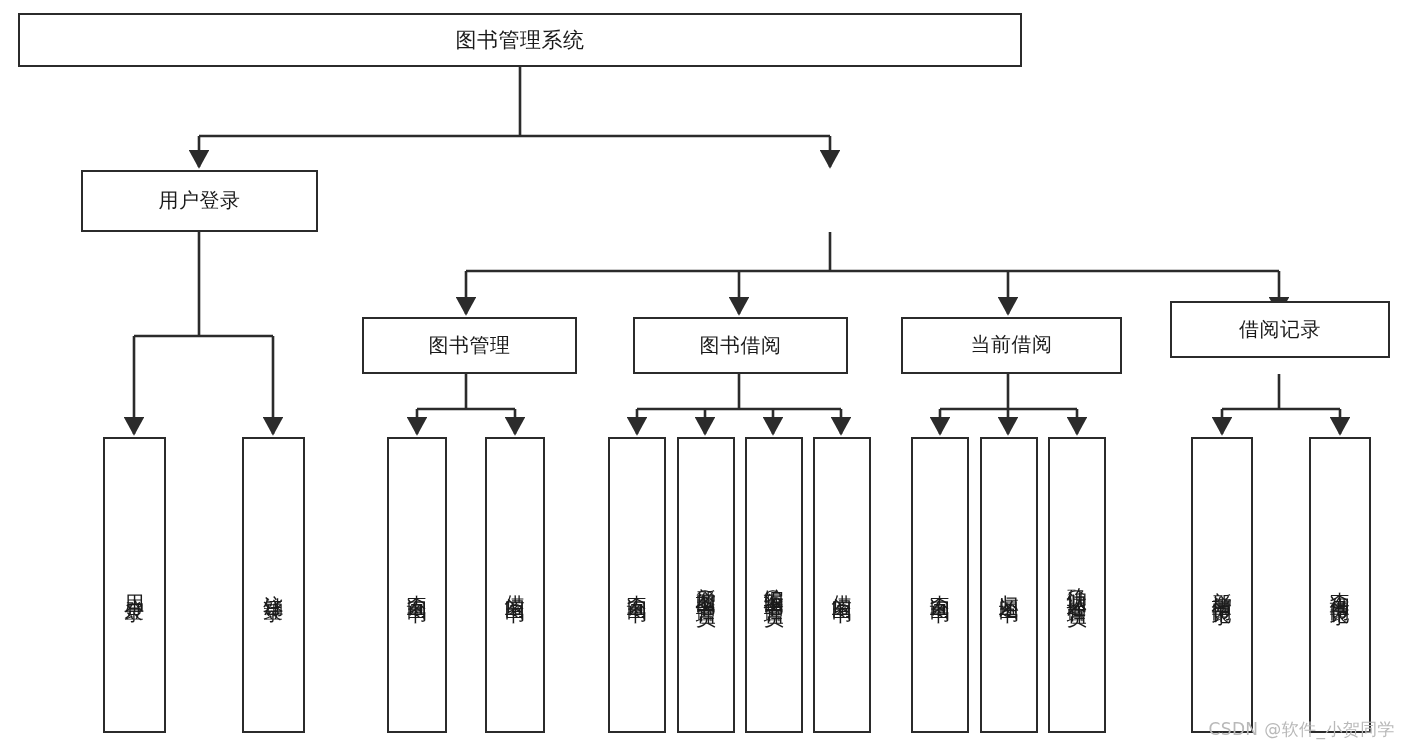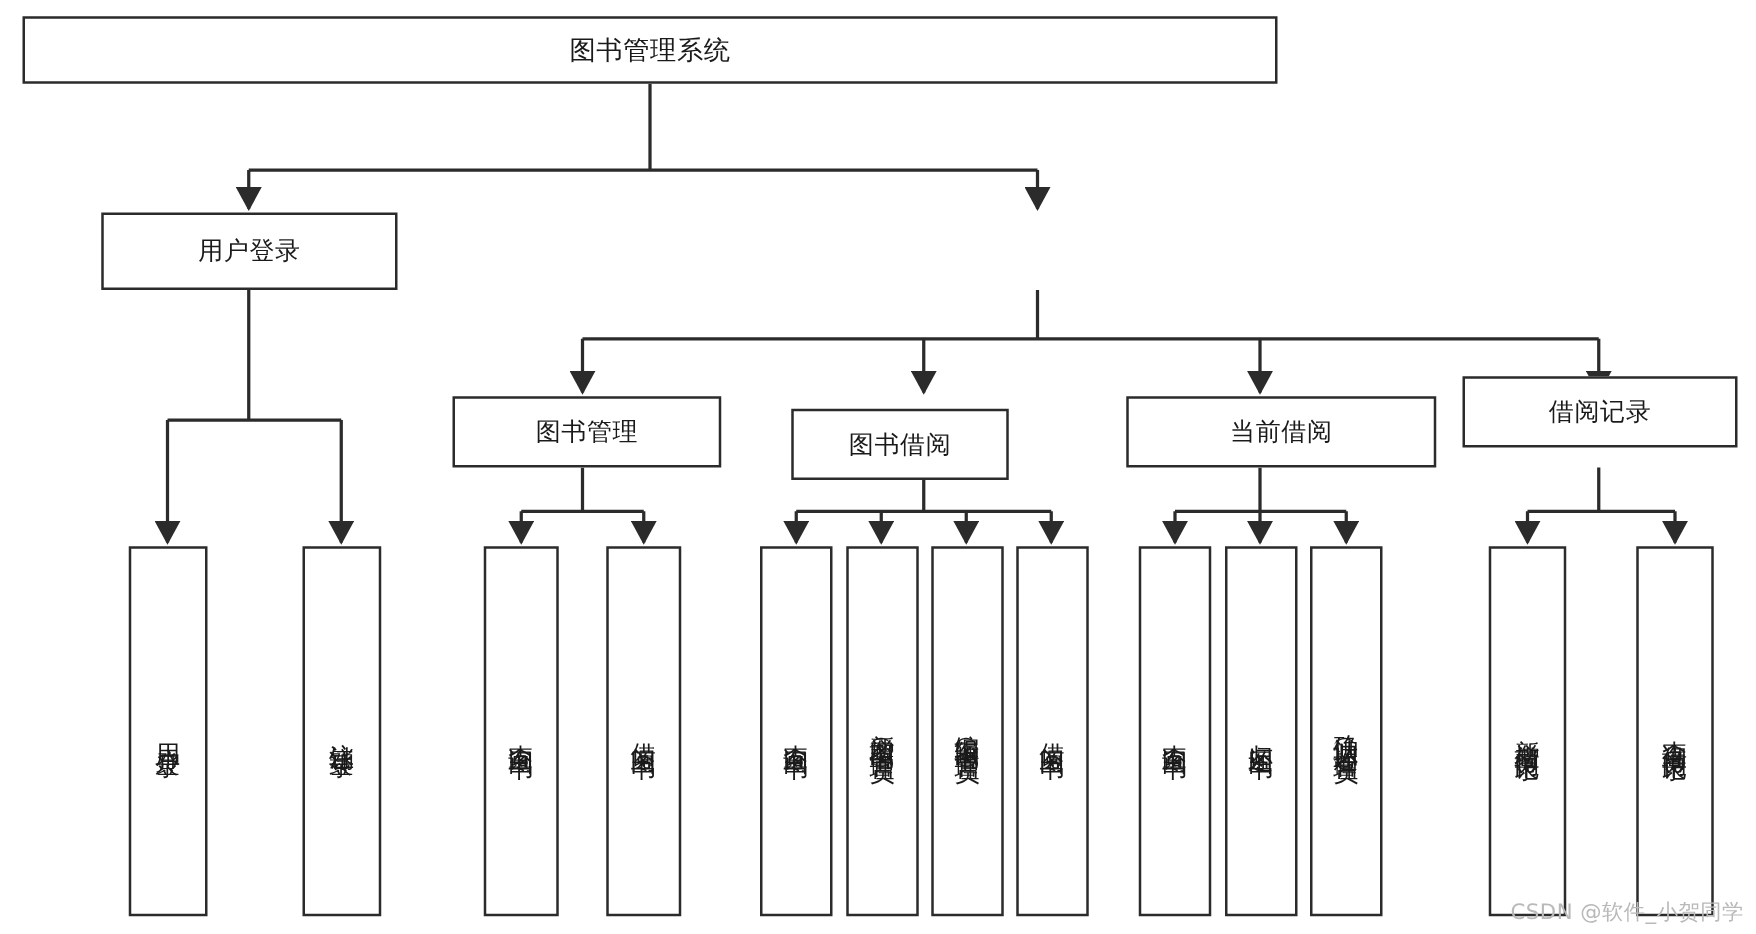--- a/index.html
+++ b/index.html
@@ -135,25 +135,25 @@
 
   <div class="node h-node" style="left:81px; top:170px; width:237px; height:62px;">
     <span class="node-label">用户登录</span>
   </div>
 
 
   <div class="node h-node" style="left:362px; top:317px; width:215px; height:57px;">
     <span class="node-label">图书管理</span>
   </div>
 
-  <div class="node h-node" style="left:633px; top:327px; width:174px; height:57px;">
+  <div class="node h-node" style="left:633px; top:317px; width:215px; height:57px;">
     <span class="node-label">图书借阅</span>
   </div>
 
-  <div class="node h-node" style="left:901px; top:317px; width:248px; height:57px;">
+  <div class="node h-node" style="left:901px; top:317px; width:221px; height:57px;font-family:Liberation Mono, monospace;">
     <span class="node-label">当前借阅</span>
   </div>
 
   <div class="node h-node" style="left:1170px; top:301px; width:220px; height:57px;">
     <span class="node-label">借阅记录</span>
   </div>
 
   <div class="node v-node" style="left:103px; top:437px; width:63px; height:296px;">
     <span class="node-label">用户登录</span>
   </div>

